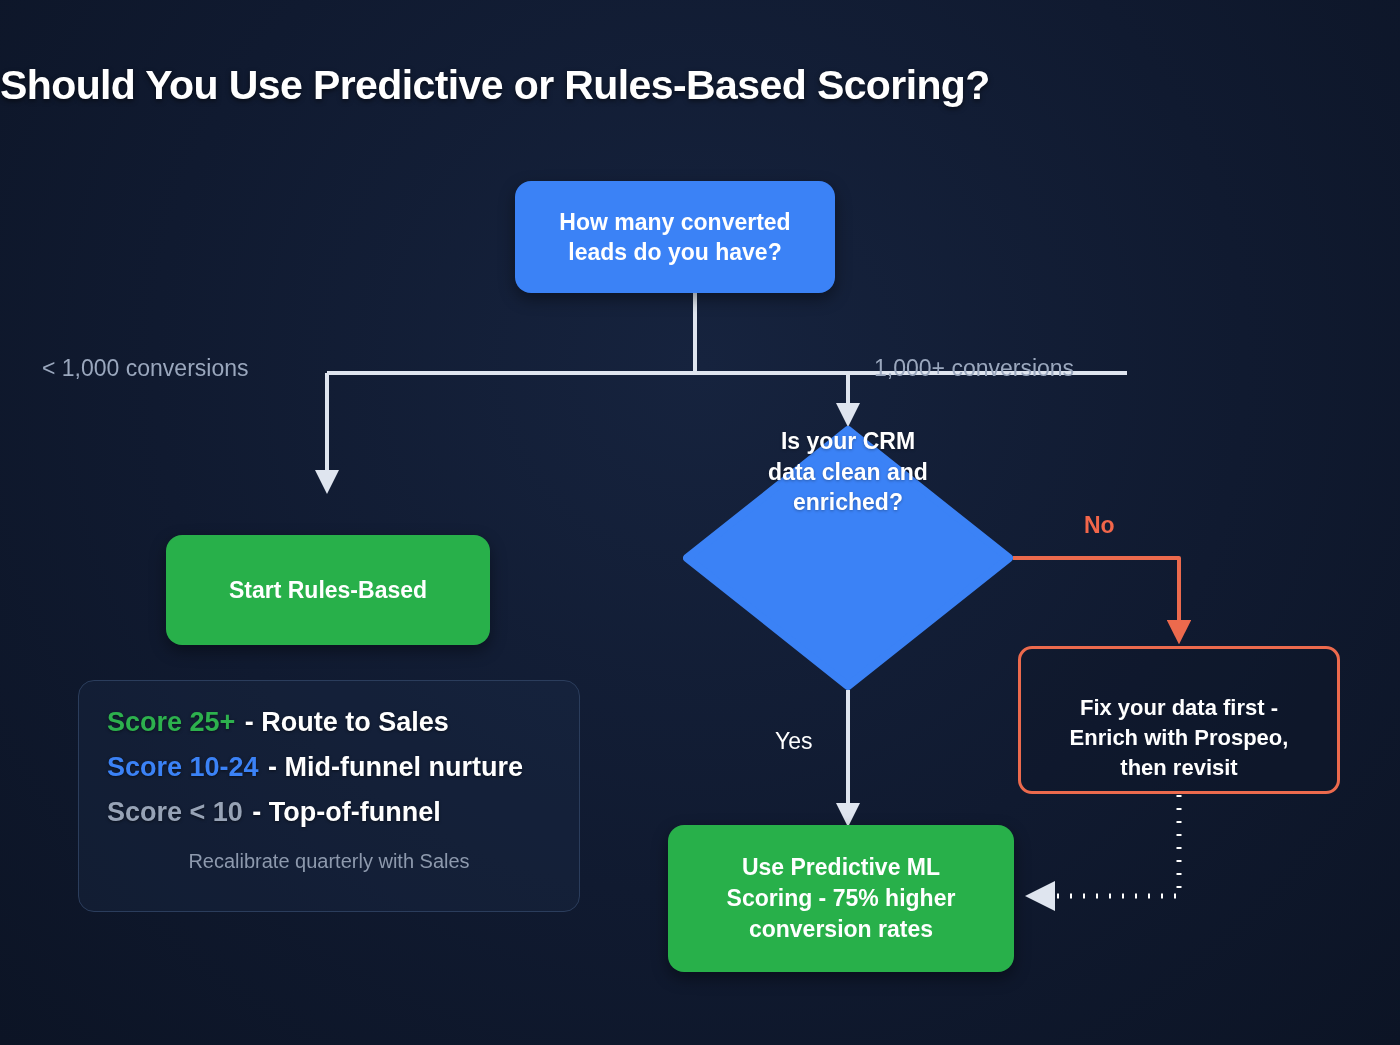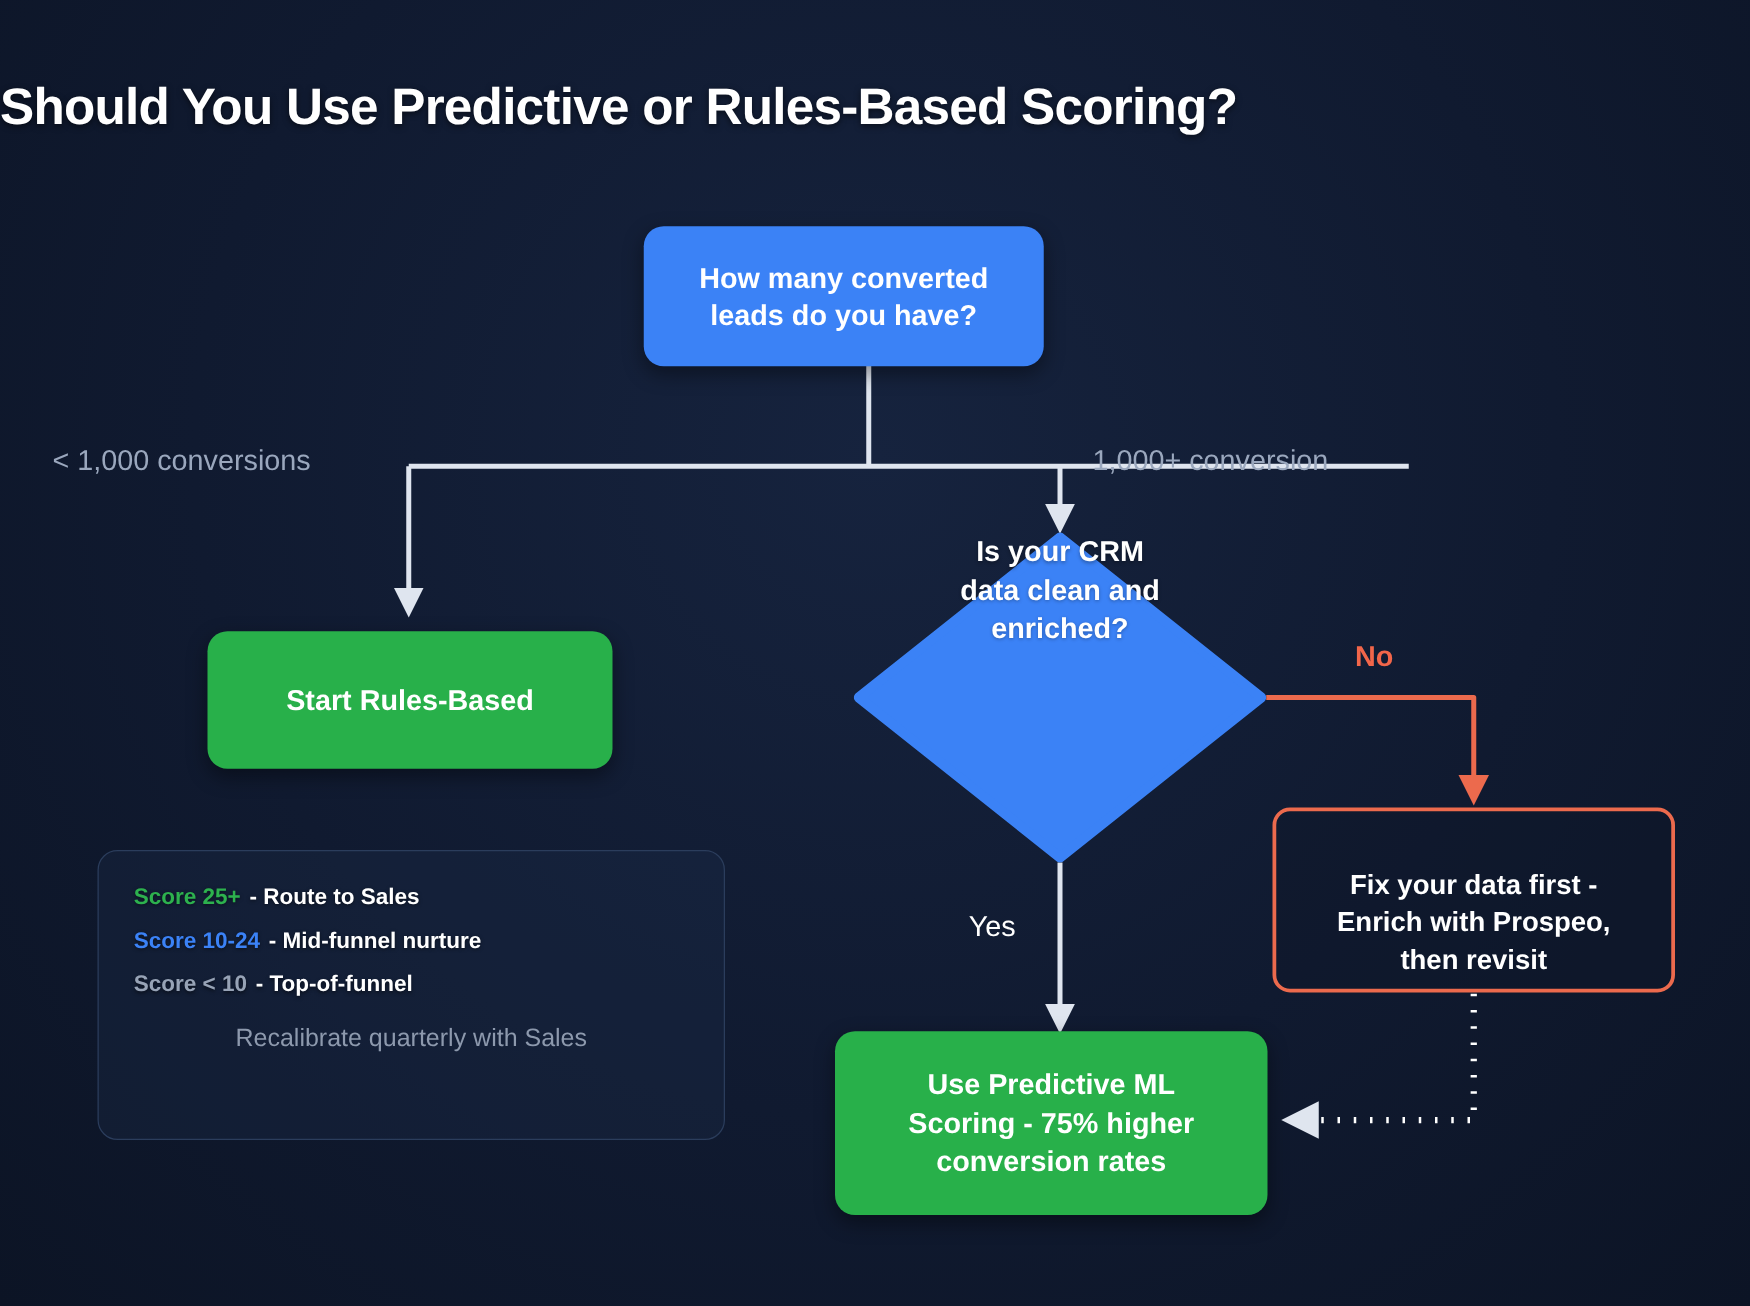--- a/index.html
+++ b/index.html
@@ -127,21 +127,21 @@
     top: 680px;
     width: 502px;
     height: 232px;
     box-sizing: border-box;
     background: rgba(30,45,76,0.30);
     border: 1.5px solid #2b3d5c;
     border-radius: 16px;
     padding: 26px 0 0 0;
   }
   .legend-row {
-    font-size: 18px;
+    font-size: 27px;
     font-weight: bold;
     color: #ffffff;
     margin: 0 0 14px 28px;
     white-space: nowrap;
     text-shadow: 0 1px 3px rgba(0,0,0,.5);
   }
   .legend-row .key { margin-right: 2px; }
   .k-green { color: #2db14e; }
   .k-blue  { color: #3b82f6; }
   .k-gray  { color: #97a3b6; }
@@ -178,32 +178,32 @@
     <path d="M 848 373 L 848 415" stroke="#dfe5ef" stroke-width="4" fill="none" marker-end="url(#arrow-white)"></path>
 
     <path d="M 1013 558 L 1179 558 L 1179 632" stroke="#ec6a4d" stroke-width="4" fill="none" stroke-linejoin="round" marker-end="url(#arrow-orange)"></path>
 
     <path d="M 848 690 L 848 815" stroke="#dfe5ef" stroke-width="4" fill="none" marker-end="url(#arrow-white)"></path>
 
     <path d="M 1179 795 L 1179 896 L 1040 896" stroke="#ffffff" stroke-width="5" fill="none" stroke-dasharray="2 11" stroke-linecap="butt" marker-end="url(#arrow-white)"></path>
   </svg>
 
   <div class="edge-label" style="left:42px; top:355px;">&lt; 1,000 conversions</div>
-  <div class="edge-label" style="left:874px; top:355px;">1,000+ conversion</div>
+  <div class="edge-label" style="left:874px; top:355px;">1,000+ conversions</div>
   <div class="edge-label danger" style="left:1084px; top:512px;">No</div>
   <div class="edge-label bright" style="left:775px; top:728px;">Yes</div>
 
   <div class="node blue-box" style="left:515px; top:181px; width:320px; height:112px;">
     <div>
       <div>How many converted</div>
       <div>leads do you have?</div>
     </div>
   </div>
 
-  <div class="node green-box" style="left:166px; top:505px; width:324px; height:110px;">
+  <div class="node green-box" style="left:166px; top:535px; width:324px; height:110px;">
     <div>Start Rules-Based</div>
   </div>
 
   <div class="diamond-wrap" style="left:683px; top:426px; width:330px; height:264px;">
     <svg class="diamond-shape" viewBox="0 0 330 264" xmlns="http://www.w3.org/2000/svg">
       <path d="M 165 4 L 326 132 L 165 260 L 4 132 Z" fill="#3b82f6" stroke="#3b82f6" stroke-width="8" stroke-linejoin="round"></path>
     </svg>
     <div class="diamond-label">
       <div>Is your CRM</div>
       <div>data clean and</div>

